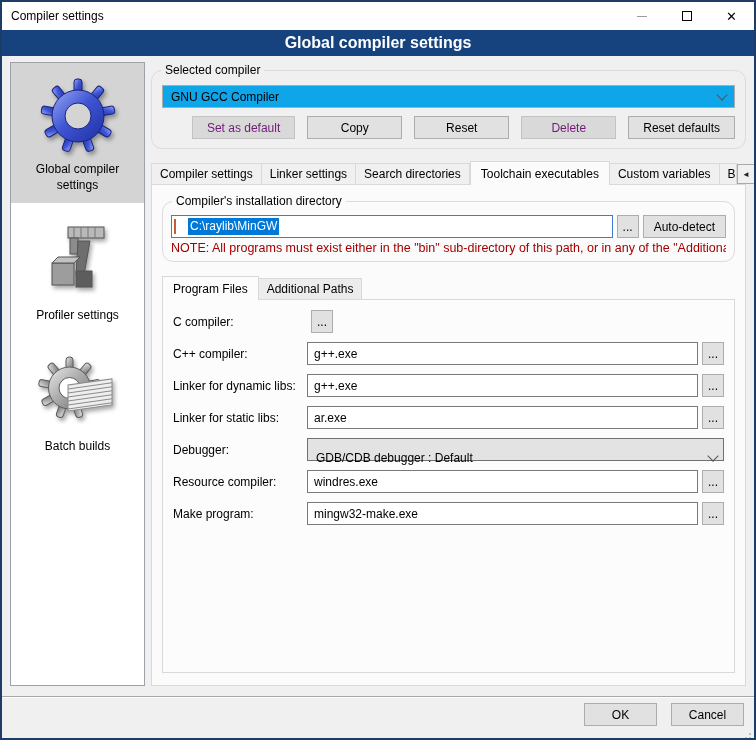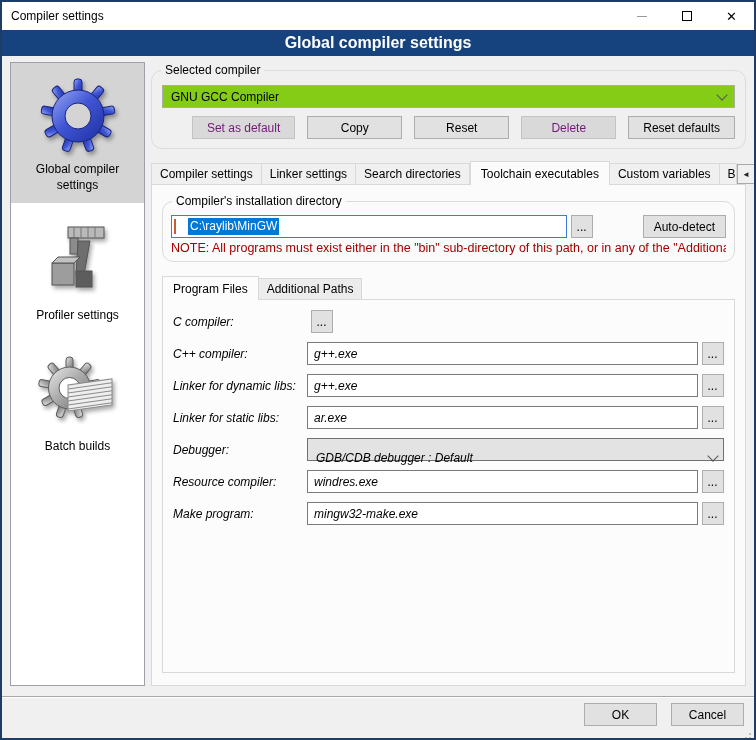--- a/index.html
+++ b/index.html
@@ -37,21 +37,21 @@
   .side-item .lbl { margin-top:2px; }
   .side-item + .side-item { margin-top:6px; }
 
   .content { flex:1 1 auto; margin-left:6px; margin-bottom:10px; display:flex; flex-direction:column; min-width:0; }
 
   
   .groupbox { position:relative; border:1px solid #dcdcdc; border-radius:11px; }
   .groupbox > .legend { position:absolute; top:-8px; left:9px; background:#f0f0f0; padding:0 4px; }
 
   .compiler-box { flex:0 0 auto; margin-top:8px; padding:14px 10px 9px; }
-  .combo { height:23px; background:#84cc16; border:1px solid #acacac; display:flex; align-items:center;
+  .combo { height:23px; background:#0ea5e9; border:1px solid #acacac; display:flex; align-items:center;
     padding:0 8px; position:relative; }
   .combo .val { flex:1 1 auto; white-space:nowrap; overflow:hidden; }
   .chev { width:8px; height:8px; border-right:1.5px solid #565656; border-bottom:1.5px solid #565656;
     transform:rotate(45deg); margin-top:-4px; flex:0 0 auto; }
   .btnrow { display:flex; justify-content:flex-end; gap:12px; margin-top:8px; }
 
   .btn { height:23px; background:#e1e1e1; border:1px solid #adadad; display:inline-flex;
     align-items:center; justify-content:center; padding:0 14px; font-size:12px; cursor:default; white-space:nowrap; }
   .btn.disabled { background:#d9d9d9; border-color:#c3c3c3; color:#701a75; }
   .btn.wide { min-width:95px; }
@@ -73,29 +73,29 @@
     display:flex; flex-direction:column; min-height:0; }
 
   .install-box { flex:0 0 auto; margin-top:6px; padding:13px 8px 6px; }
   .groupbox.on-page > .legend { background:#fbfbfb; }
   .dir-row { display:flex; align-items:stretch; gap:4px; }
   .path-input { flex:1 1 auto; height:23px; border:1px solid #3d7bd4; background:#fff;
     display:flex; align-items:center; padding:0 2px; overflow:hidden;gap:12px; }
   .caret { width:2px; height:15px; background:#c75e33; flex:0 0 auto; }
   .sel-text { background:#0078d7; color:#fff; padding:1px 2px 2px; white-space:nowrap; }
   .browse-btn { width:22px; flex:0 0 auto; padding:0; }
-  .autodetect-btn { flex:0 0 auto; padding:0 10px;margin-left:46px; }
+  .autodetect-btn { flex:0 0 auto; padding:0 10px; }
   .note { margin-top:3px; color:#a40000; white-space:nowrap; overflow:hidden; font-size:12.5px; }
 
   
   .inner-tabstrip { display:flex; align-items:flex-end; margin-top:14px; position:relative; z-index:2; }
   .inner-tabstrip .tab { background:#ececec; }
   .inner-tabstrip .tab.active { background:#fcfcfc; }
   .innerpage { flex:1 1 auto; background:#fcfcfc; border:1px solid #d9d9d9; padding:10px;
-    display:flex; flex-direction:column; min-height:0;font-style:italic; }
+    display:flex; flex-direction:column; min-height:0; }
 
   .field-row { display:flex; align-items:center; margin-bottom:9px; height:23px; flex:0 0 auto; }
   .field-row .flabel { width:134px; flex:0 0 auto; }
   .tinput { flex:1 1 auto; height:23px; background:#fff; border:1px solid #7a7a7a;
     display:flex; align-items:center; padding:0 6px; white-space:nowrap; overflow:hidden; }
   .field-row .browse-btn { margin-left:4px; }
   .tselect { flex:1 1 auto; height:23px; background:#e3e3e3; border:1px solid #707070;
     display:flex; align-items:center; padding:16px 6px 0 8px; }
   .tselect .val { flex:1 1 auto; }
 

